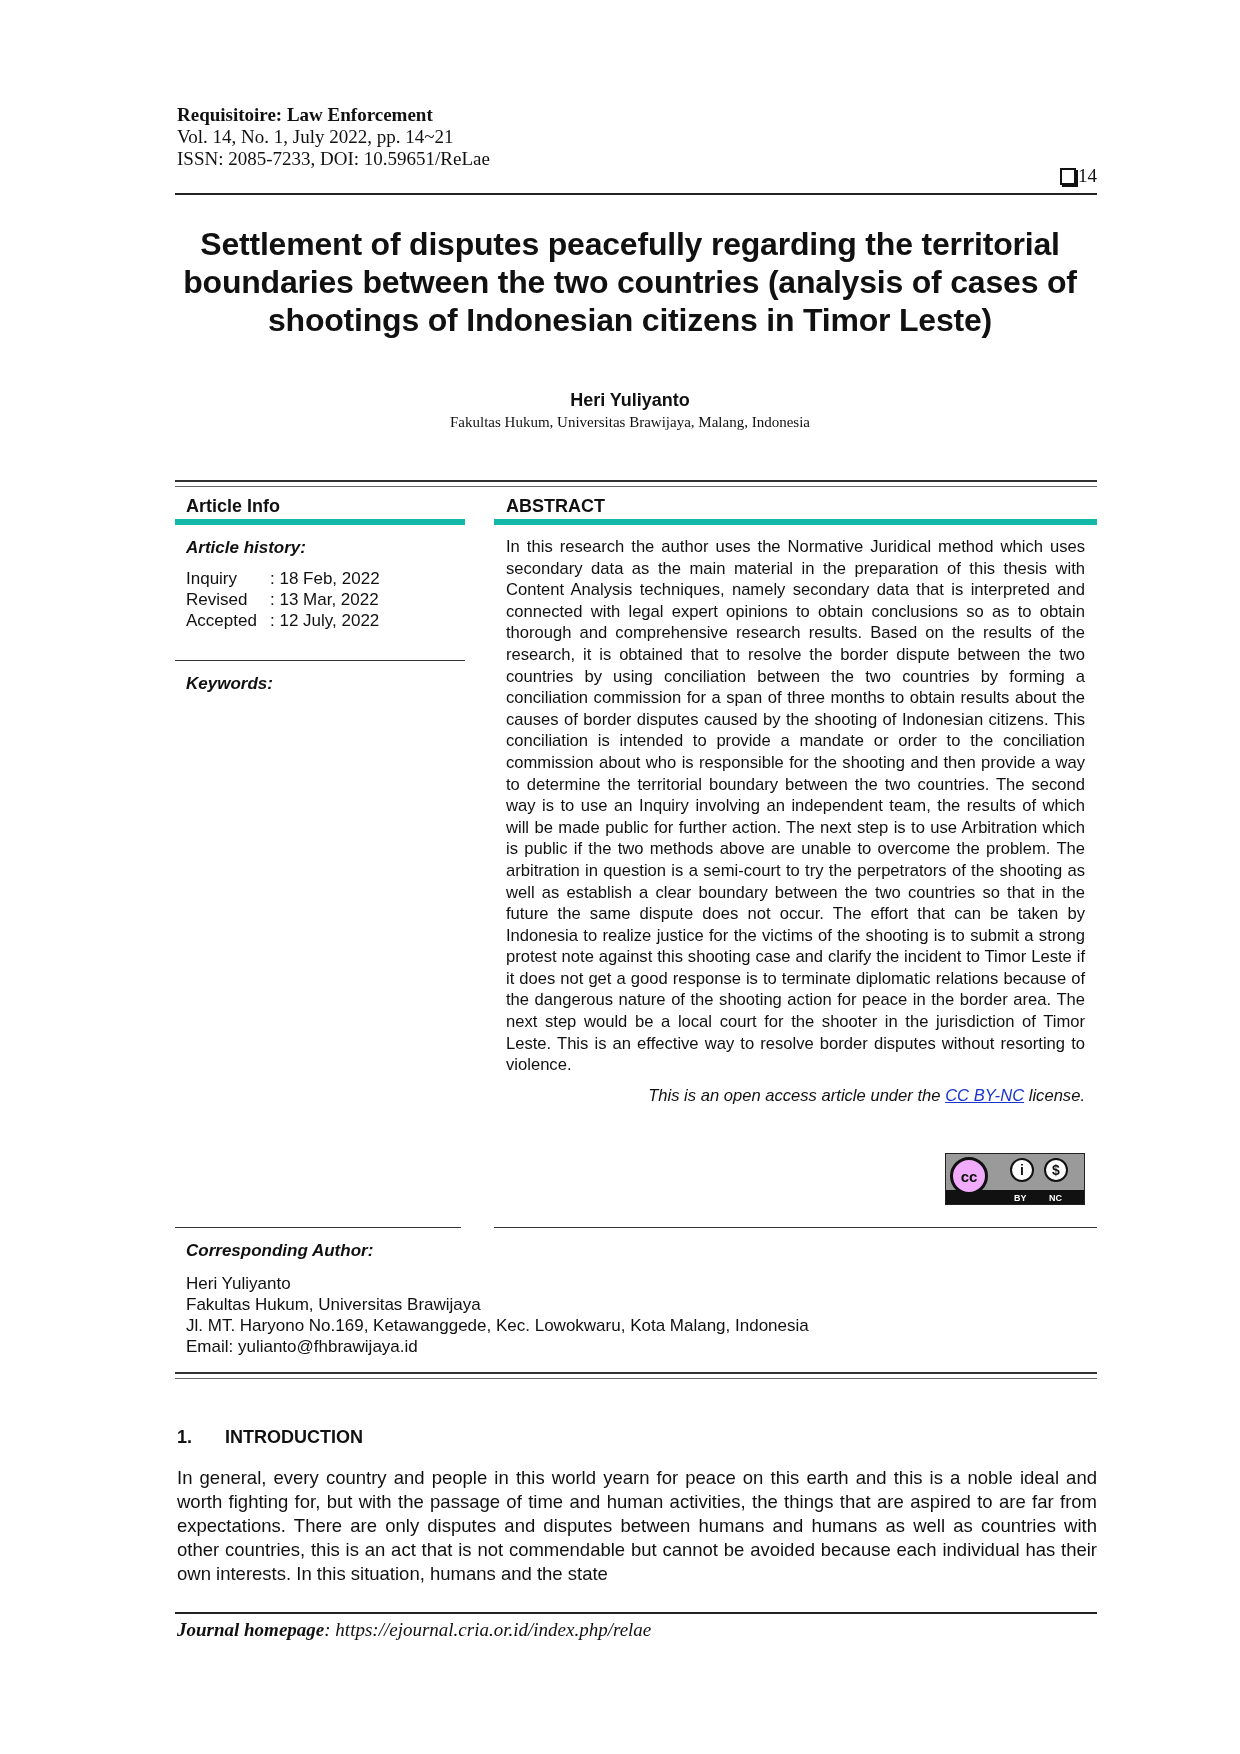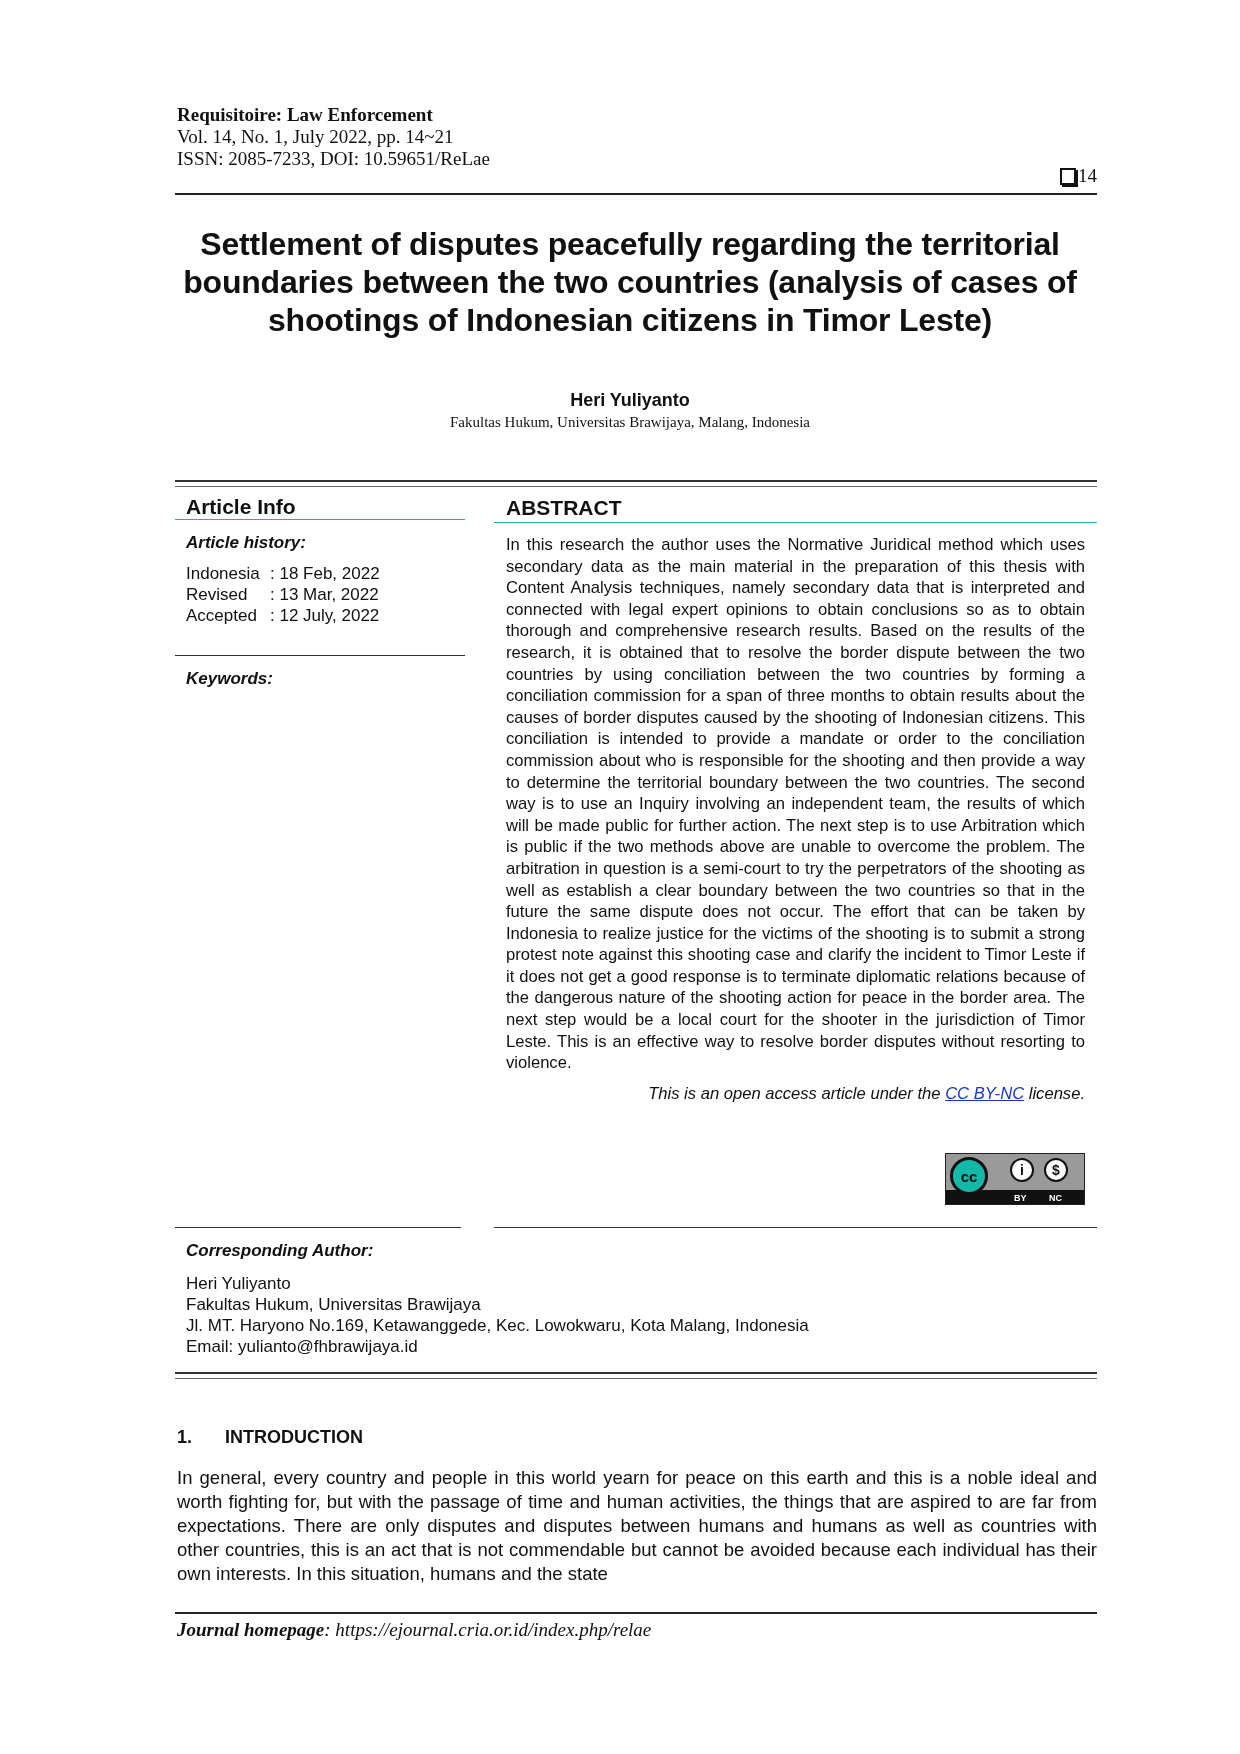--- a/index.html
+++ b/index.html
@@ -20,37 +20,37 @@
   #title { left: 150px; top: 225px; width: 960px; text-align: center; font-size: 32px; font-weight: bold; line-height: 38px; letter-spacing: -0.2px; }
   #author { left: 150px; top: 390px; width: 960px; text-align: center; font-size: 18px; font-weight: bold; }
   #affil { left: 150px; top: 414px; width: 960px; text-align: center; font-size: 15px; font-family: Liberation Serif, serif; }
 
   
   .dbl { height: 4px; border-top: 2px solid #333; border-bottom: 1px solid #666; }
   #top-dbl { left: 175px; top: 480px; width: 922px; }
 
   
   #left { left: 175px; top: 490px; width: 290px; font-size: 17px; line-height: 21px; }
-  .hd { font-weight: bold; font-size: 21px; padding: 6px 0 2px 11px; border-bottom: 1px solid #14b8a6; }
+  .hd { font-weight: bold; font-size: 18px; padding: 6px 0 2px 11px; border-bottom: 6px solid #14b8a6; }
   .sub { font-weight: bold; font-style: italic; font-size: 17px; padding: 12px 0 0 11px; }
   .hist { padding: 10px 0 0 11px; }
   .hist .row { display: flex; }
   .hist .k { width: 84px; }
   .hr1 { border-top: 1px solid #333; margin-top: 29px; }
   .kw { padding: 9px 0 0 11px; }
 
   
   #right { left: 494px; top: 490px; width: 603px; }
   #right .hd { padding-left: 12px; }
   #abstract { padding: 11px 12px 0 12px; font-size: 16.6px; line-height: 21.6px; text-align: justify; }
   #license { text-align: right; padding: 10px 12px 0 0; font-style: italic; font-size: 16.6px; }
   #license a { color: #1a33cc; text-decoration: underline; }
   #cc-badge { position: absolute; right: 12px; top: 663px; width: 138px; height: 50px; background: #9a9a9a; border: 1px solid #222; }
   #cc-badge .blk { position: absolute; left: 0; bottom: 0; width: 100%; height: 14px; background: #111; }
-  #cc-badge .cc { position: absolute; left: 4px; top: 3px; width: 38px; height: 38px; border-radius: 50%; background: #14b8a6; border: 3px solid #111; box-sizing: border-box; font-weight: bold; font-size: 15px; display: flex; align-items: center; justify-content: center; }
+  #cc-badge .cc { position: absolute; left: 4px; top: 3px; width: 38px; height: 38px; border-radius: 50%; background: #f0abfc; border: 3px solid #111; box-sizing: border-box; font-weight: bold; font-size: 15px; display: flex; align-items: center; justify-content: center; }
   #cc-badge .ic { position: absolute; top: 4px; width: 24px; height: 24px; border-radius: 50%; background: #fff; border: 2px solid #111; box-sizing: border-box; font-weight: bold; font-size: 14px; display: flex; align-items: center; justify-content: center; }
   #cc-badge .lbl { position: absolute; bottom: 1px; color: #fff; font-size: 9px; font-weight: bold; }
 
   .rule-l { left: 175px; top: 1227px; width: 286px; height: 1px; background: #333; }
   .rule-r { left: 494px; top: 1227px; width: 603px; height: 1px; background: #333; }
 
   
   #corr { left: 186px; top: 1240px; width: 900px; font-size: 17px; line-height: 21px; }
   #corr .sub { padding: 0; }
   #corr .body { padding-top: 12px; }
@@ -84,21 +84,21 @@
 <div id="author" class="abs sans">Heri Yuliyanto</div>
 <div id="affil" class="abs sans">Fakultas Hukum, Universitas Brawijaya, Malang, Indonesia</div>
 
 <div id="top-dbl" class="abs dbl"></div>
 
 <div id="left" class="abs sans">
   <div class="hd">Article Info</div>
   <div class="sub">Article history:</div>
   <div class="hist">
     <div class="row">
-      <span class="k">Indonesia</span>
+      <span class="k">Inquiry</span>
       <span>: 18 Feb, 2022</span>
     </div>
     <div class="row">
       <span class="k">Revised</span>
       <span>: 13 Mar, 2022</span>
     </div>
     <div class="row">
       <span class="k">Accepted</span>
       <span>: 12 July, 2022</span>
     </div>

